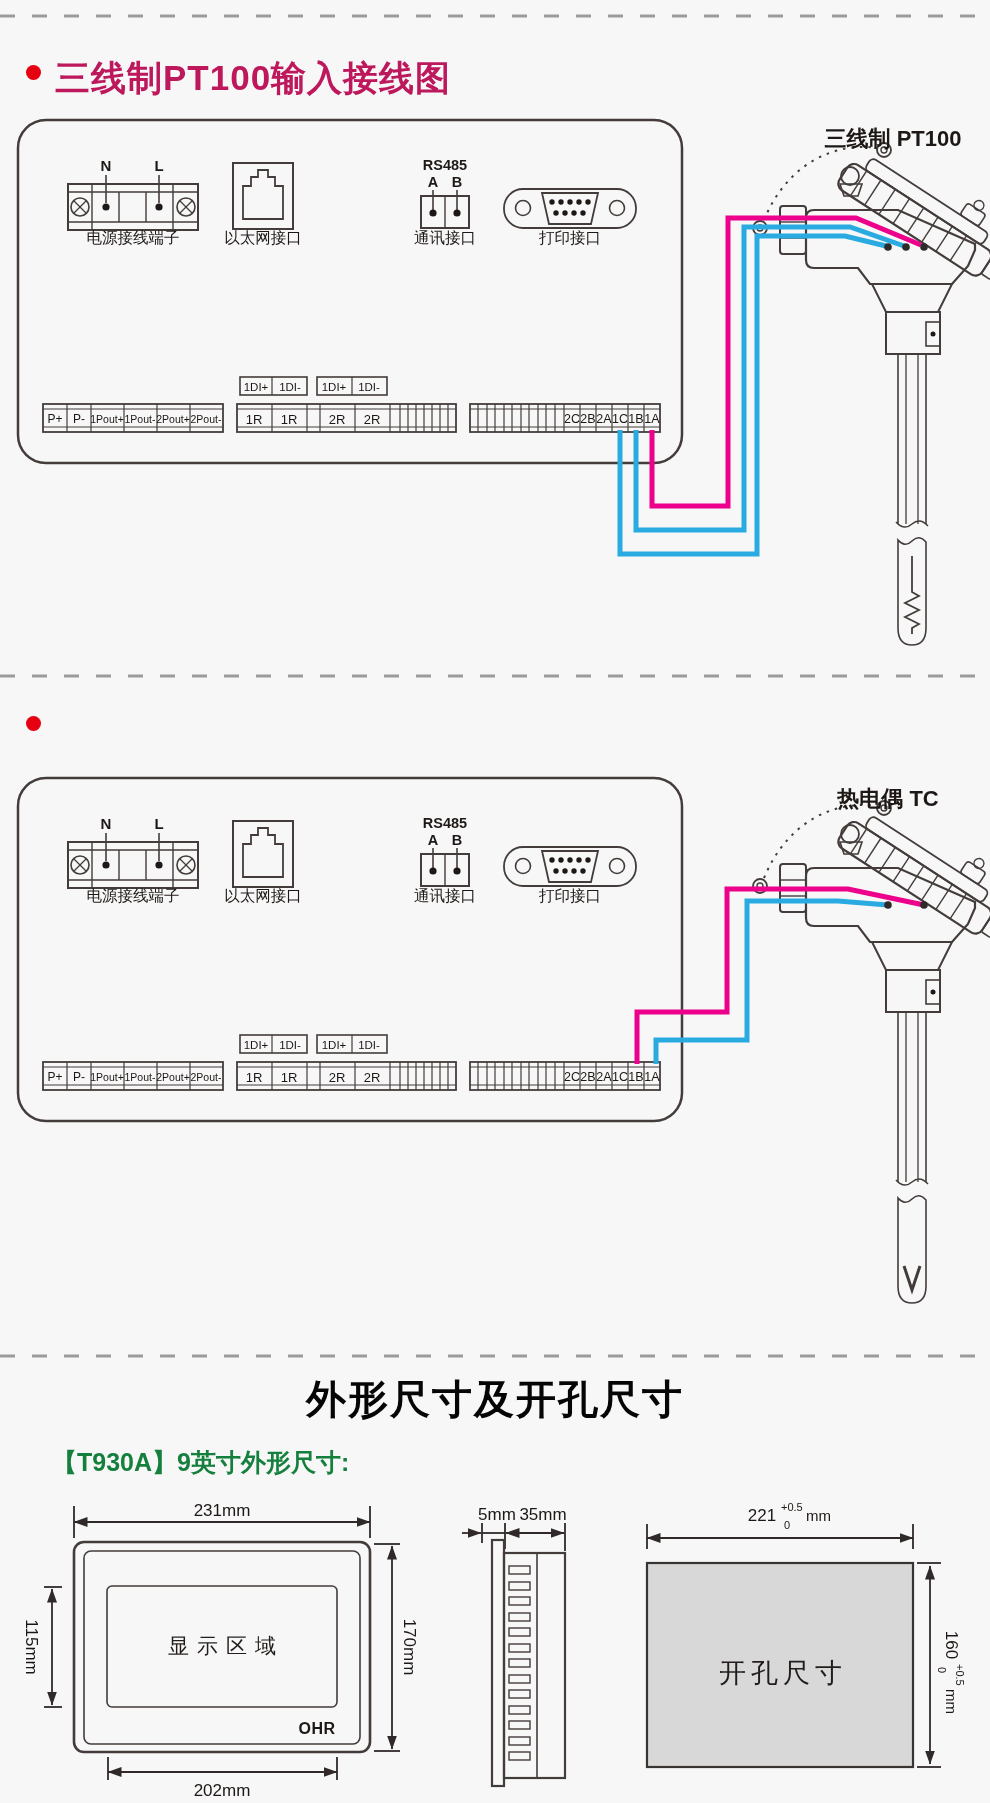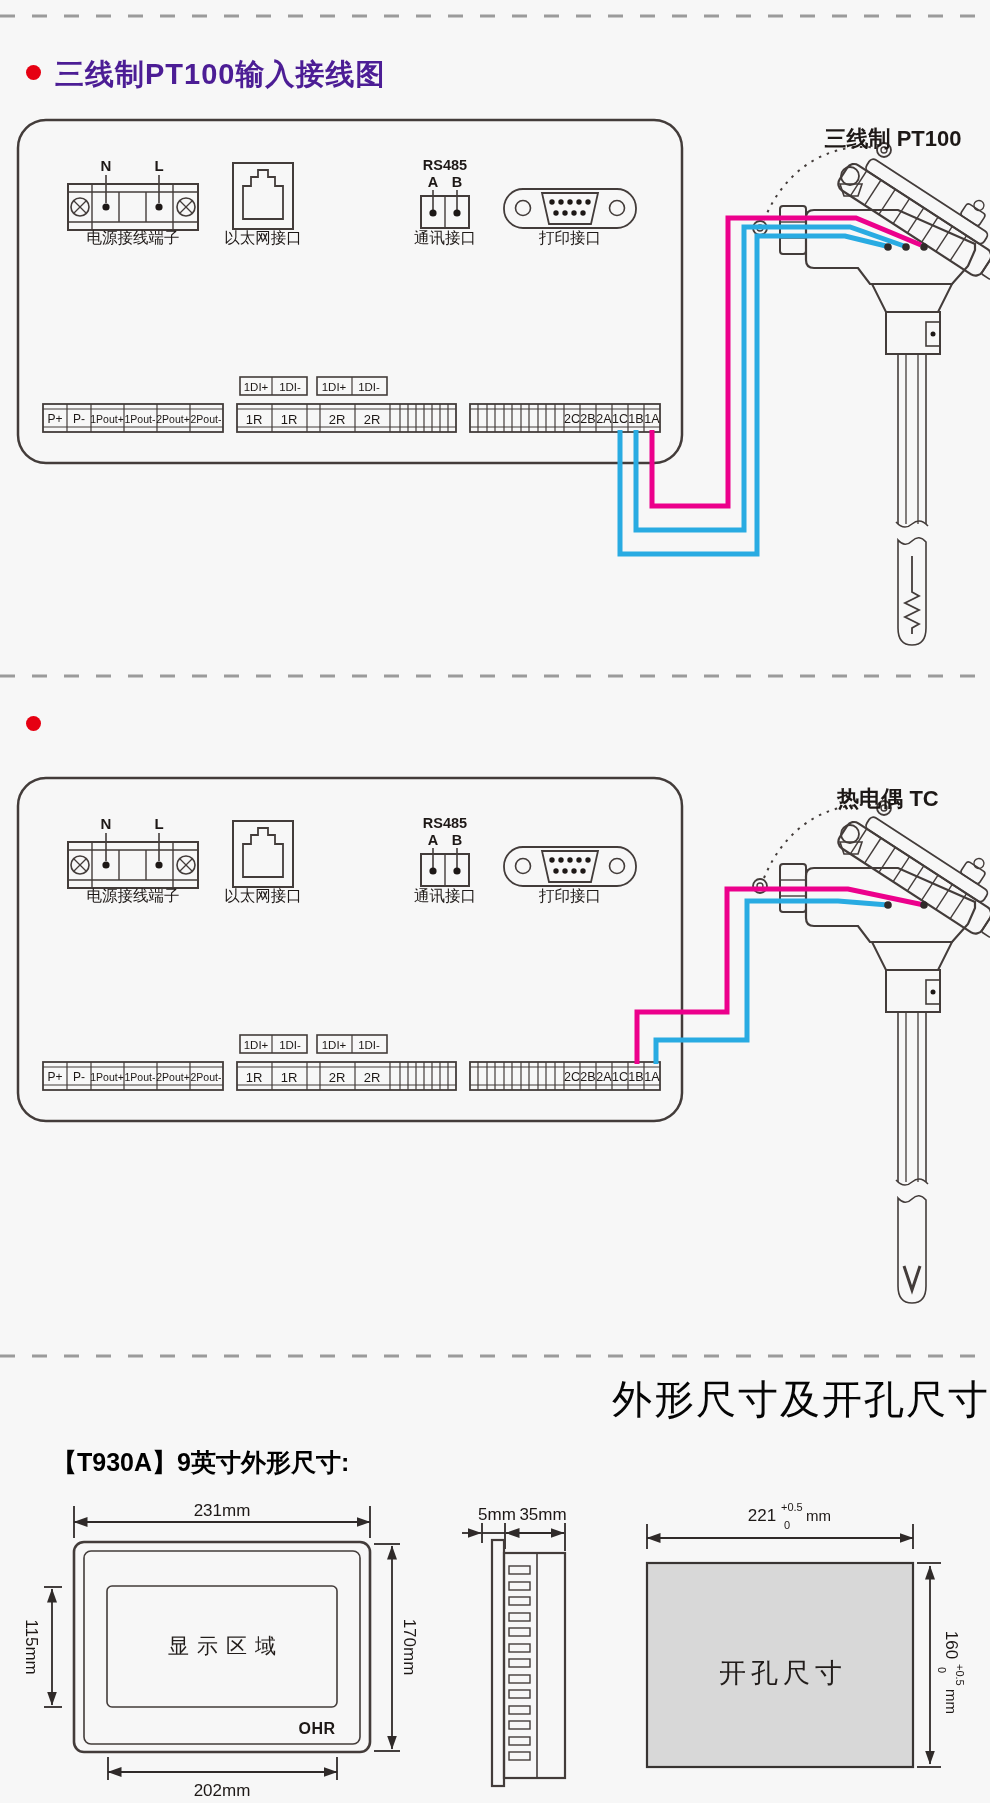--- a/index.html
+++ b/index.html
@@ -1,23 +1,23 @@
 <!DOCTYPE html>
 <html><head>
 <meta charset="utf-8">
 <style>
   html,body{margin:0;padding:0;background:#e9e9e9;}
   .page{position:relative;width:990px;height:1803px;background:#f7f7f7;overflow:hidden;
         font-family:"Liberation Sans","DejaVu Sans",sans-serif;color:#1d1816;}
   .art{position:absolute;left:0;top:0;}
-  .sec-heading{position:absolute;left:55px;font-size:29px;font-weight:600;color:#4c1d95;letter-spacing:1px;}
+  .sec-heading{position:absolute;left:55px;font-size:35px;font-weight:600;color:#be185d;letter-spacing:1px;}
   .bullet{position:absolute;left:26px;width:15px;height:15px;border-radius:50%;background:#e60012;}
-  .big-heading{position:absolute;left:0;top:1372px;width:990px;text-align:right;
-               font-size:40px;font-weight:normal;color:#050505;letter-spacing:2px;}
-  .subtitle{position:absolute;left:52px;top:1446px;font-size:25px;font-weight:600;color:#000000;}
+  .big-heading{position:absolute;left:0;top:1372px;width:990px;text-align:center;
+               font-size:40px;font-weight:bold;color:#050505;letter-spacing:2px;}
+  .subtitle{position:absolute;left:52px;top:1446px;font-size:25px;font-weight:600;color:#15803d;}
   svg{display:block;}
   .ln{stroke:#433c3a;fill:none;}
   .t{fill:#1d1816;text-anchor:middle;font-family:"Liberation Sans","DejaVu Sans",sans-serif;}
   .tserif{fill:#221d1b;text-anchor:middle;font-family:"Liberation Serif","DejaVu Serif",serif;}
   .dim{stroke:#2f2a29;stroke-width:1.8;fill:none;}
   .dimt{fill:#1d1816;text-anchor:middle;font-size:17px;}
 </style>
 </head>
 <body>
 

